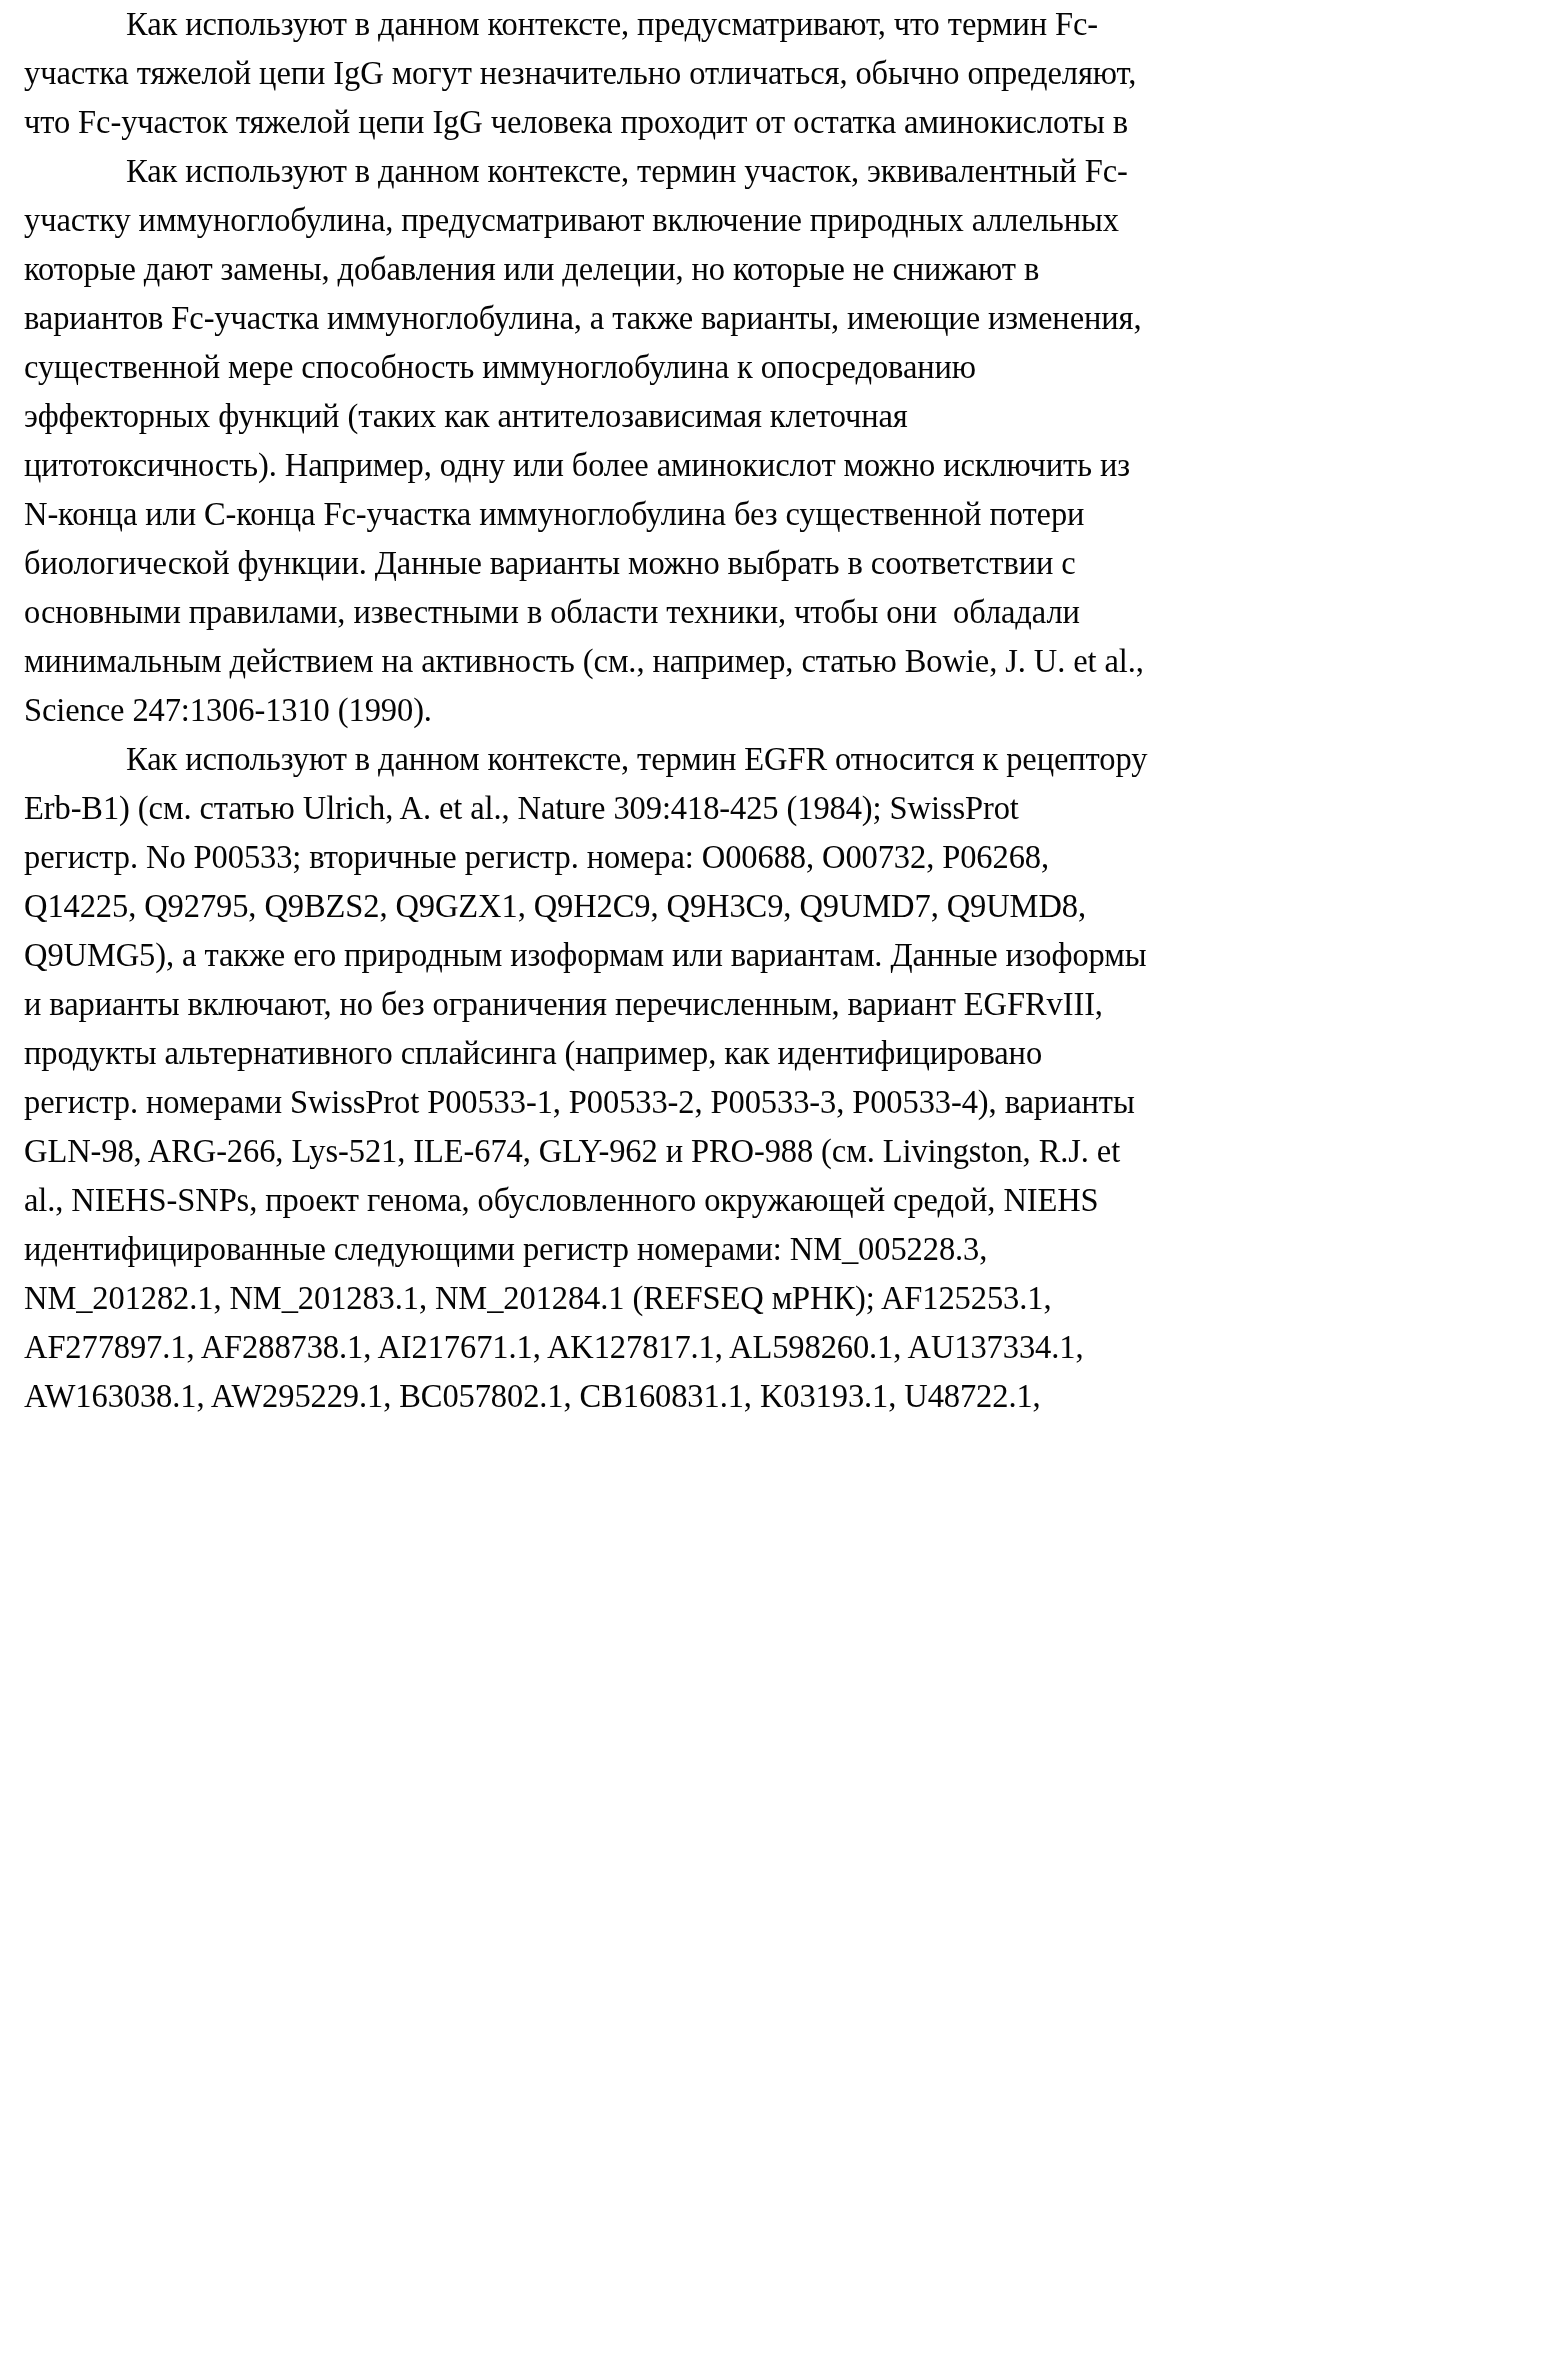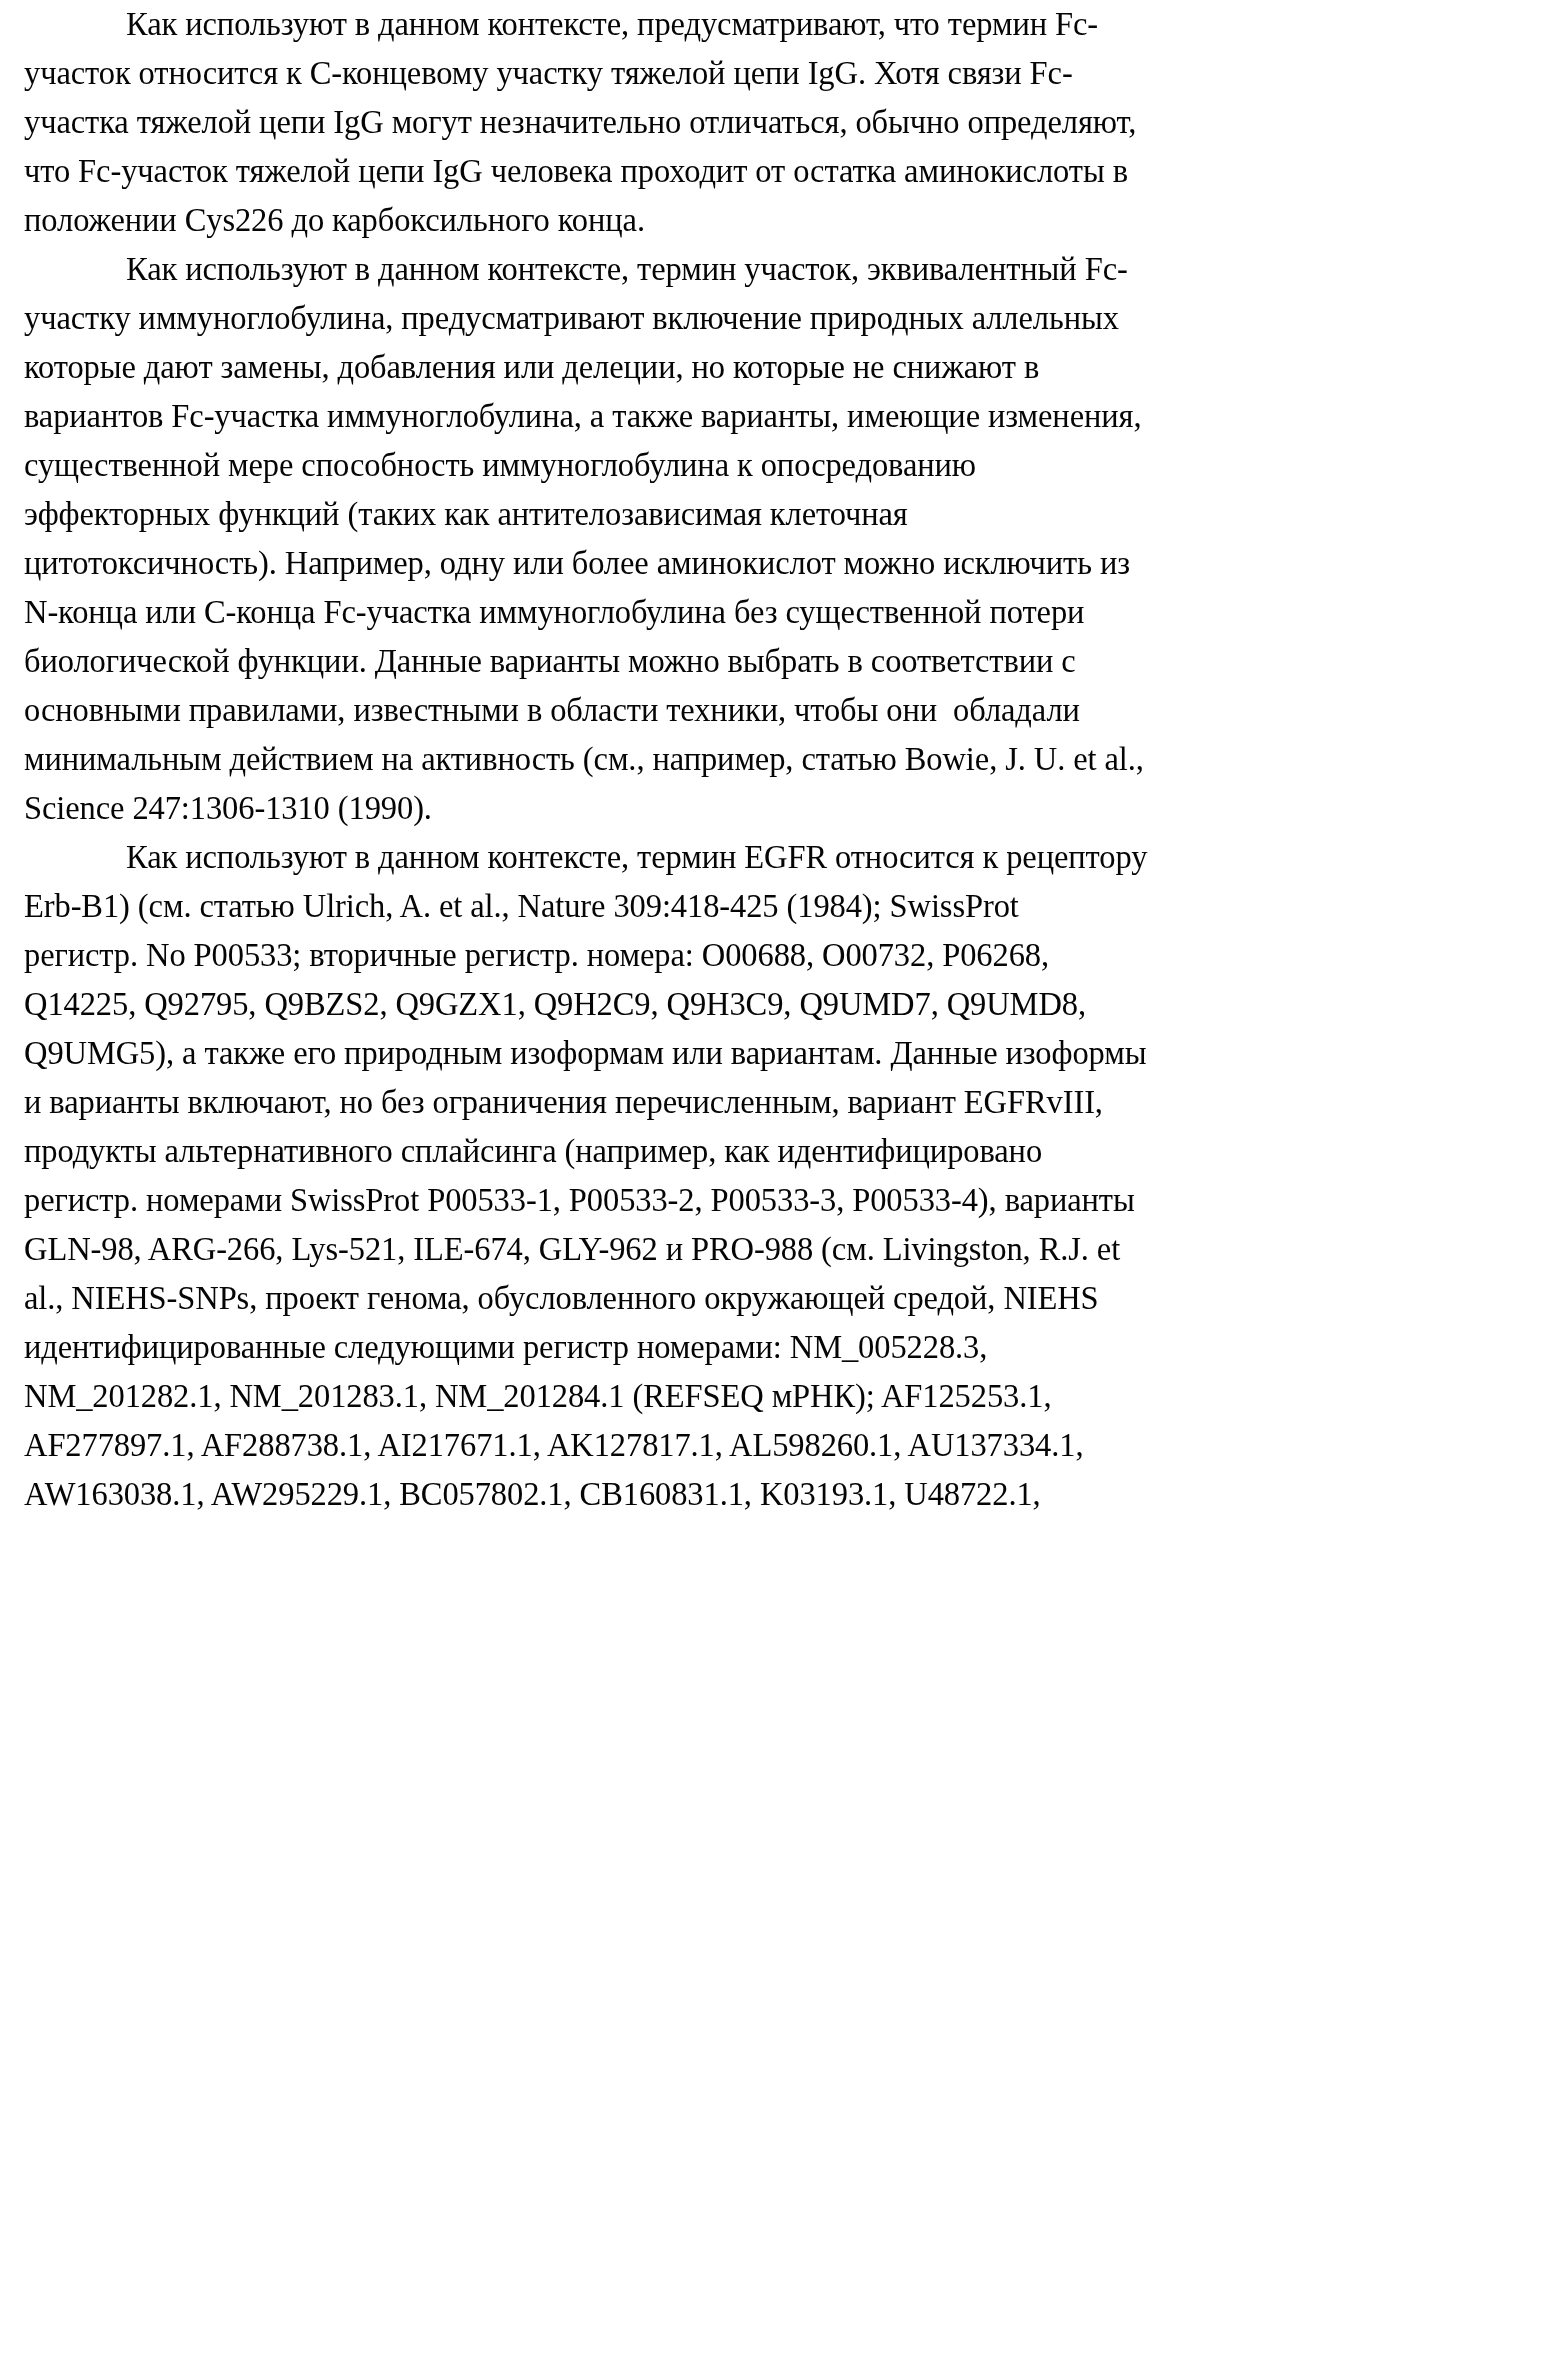--- a/index.html
+++ b/index.html
@@ -62,24 +62,22 @@
     transform-origin: left center;
   }
 </style>
 </head>
 <body style="background: rgb(255, 255, 255);">
 
 <div class="page">
   <div class="text-column" id="text-column">
       <div class="para">
         <div class="line indent"><span>Как используют в данном контексте, предусматривают, что термин Fc-</span></div>
-        <div class="line"><span>участок относится к С-концевому участку тяжелой цепи IgG. Хотя связи Fc-</span></div>
         <div class="line"><span>участка тяжелой цепи IgG могут незначительно отличаться, обычно определяют,</span></div>
         <div class="line"><span>что Fc-участок тяжелой цепи IgG человека проходит от остатка аминокислоты в</span></div>
-        <div class="line"><span>положении Cys226 до карбоксильного конца.</span></div>
       </div>
       <div class="para">
         <div class="line indent"><span>Как используют в данном контексте, термин участок, эквивалентный Fc-</span></div>
         <div class="line"><span>участку иммуноглобулина, предусматривают включение природных аллельных</span></div>
         <div class="line"><span>которые дают замены, добавления или делеции, но которые не снижают в</span></div>
         <div class="line"><span>вариантов Fc-участка иммуноглобулина, а также варианты, имеющие изменения,</span></div>
         <div class="line"><span>существенной мере способность иммуноглобулина к опосредованию</span></div>
         <div class="line"><span>эффекторных функций (таких как антителозависимая клеточная</span></div>
         <div class="line"><span>цитотоксичность). Например, одну или более аминокислот можно исключить из</span></div>
         <div class="line"><span>N-конца или С-конца Fc-участка иммуноглобулина без существенной потери</span></div>

